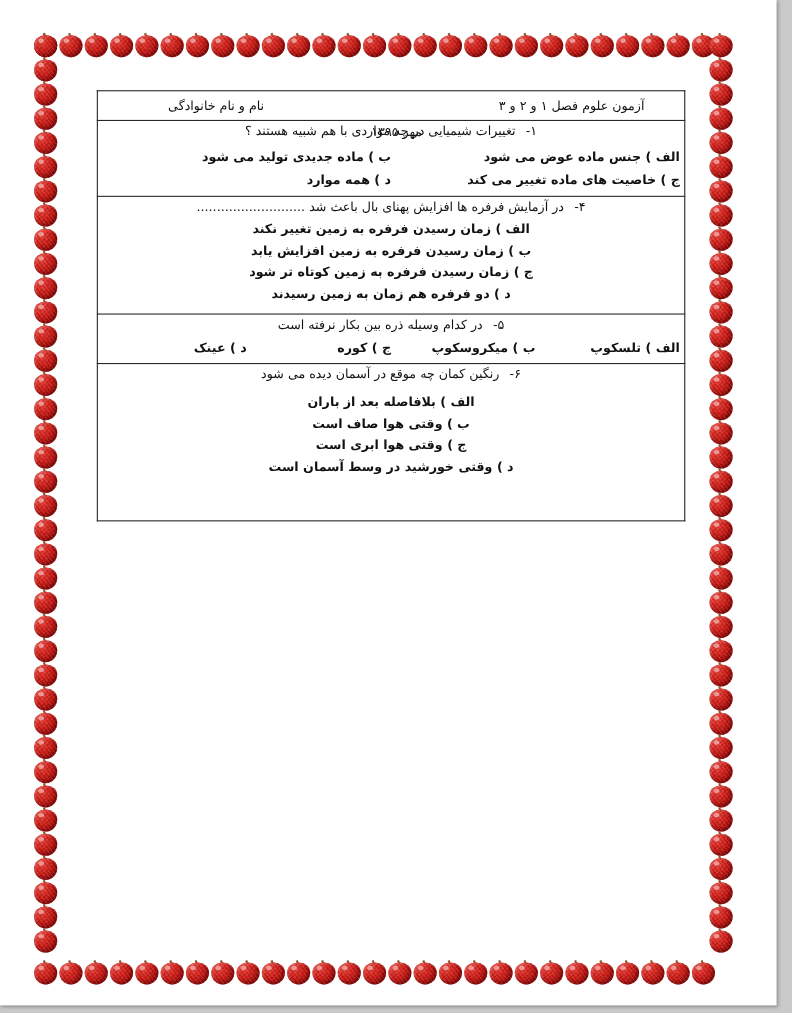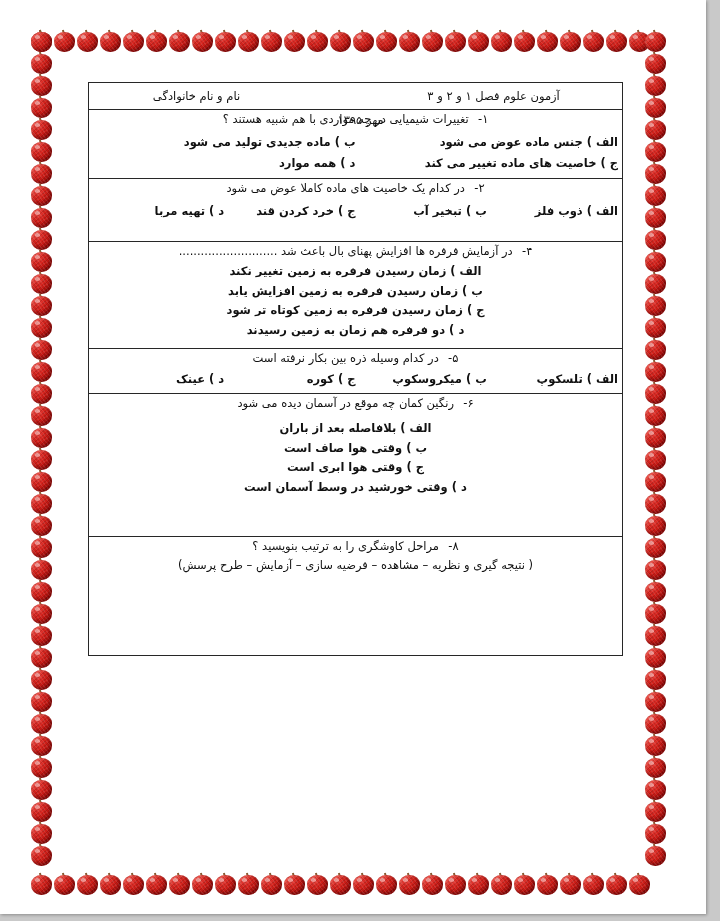--- a/index.html
+++ b/index.html
@@ -109,21 +109,21 @@
   }
   .hdr-inner {
     display: flex;
     flex-direction: row;
     align-items: center;
     height: 26px;
     padding: 0 10px;
     font-size: 11.5px;
     color: #111;
   }
-  .hdr-title   { flex: 0 0 36%; text-align: left; }
+  .hdr-title   { flex: 0 0 36%; text-align: center; }
   .hdr-date    { flex: 0 0 26%; text-align: center; margin-top: 48px; }
   .hdr-name    { flex: 0 0 38%; text-align: center; }
 
   .q-cell {
     padding: 4px 12px 5px 12px;
   }
   .q-text {
     font-size: 11.5px;
     color: #111;
     text-align: center;
@@ -862,34 +862,20 @@
             <span class="opt">الف ) جنس ماده عوض می شود</span>
             <span class="opt">ب ) ماده جدیدی تولید می شود</span>
           </div>
           <div class="opts">
             <span class="opt">ج ) خاصیت های ماده تغییر می کند</span>
             <span class="opt">د ) همه موارد</span>
           </div>
         </td>
       </tr>
 
-      <tr>
-        <td class="q-cell" style="height:62px">
-          <div class="q-text">
-            <span class="q-num">۲-</span>
-            <span class="q-body">در کدام یک خاصیت های ماده کاملا عوض می شود</span>
-          </div>
-          <div class="opts" style="padding-top:4px">
-            <span class="opt">الف ) ذوب فلز</span>
-            <span class="opt">ب ) تبخیر آب</span>
-            <span class="opt">ج ) خرد کردن قند</span>
-            <span class="opt">د ) تهیه مربا</span>
-          </div>
-        </td>
-      </tr>
 
 
       <tr>
         <td class="q-cell" style="height:106px">
           <div class="q-text">
             <span class="q-num">۴-</span>
             <span class="q-body dots">در آزمایش فرفره ها افزایش پهنای بال باعث شد ...........................</span>
           </div>
           <div class="opts-stack">
             <span class="opt">الف ) زمان رسیدن فرفره به زمین تغییر نکند</span>
@@ -924,24 +910,15 @@
           <div class="opts-stack" style="padding-top:6px">
             <span class="opt">الف ) بلافاصله بعد از باران</span>
             <span class="opt">ب ) وقتی هوا صاف است</span>
             <span class="opt">ج ) وقتی هوا ابری است</span>
             <span class="opt">د ) وقتی خورشید در وسط آسمان است</span>
           </div>
         </td>
       </tr>
 
 
-      <tr>
-        <td class="q-cell" style="height:118px">
-          <div class="q-text">
-            <span class="q-num">۸-</span>
-            <span class="q-body">مراحل کاوشگری را به ترتیب بنویسید ؟</span>
-          </div>
-          <div class="q-sub">( نتیجه گیری و نظریه – مشاهده – فرضیه سازی – آزمایش – طرح پرسش)</div>
-        </td>
-      </tr>
     </tbody>
   </table>
 </div>
 
 </body></html>

